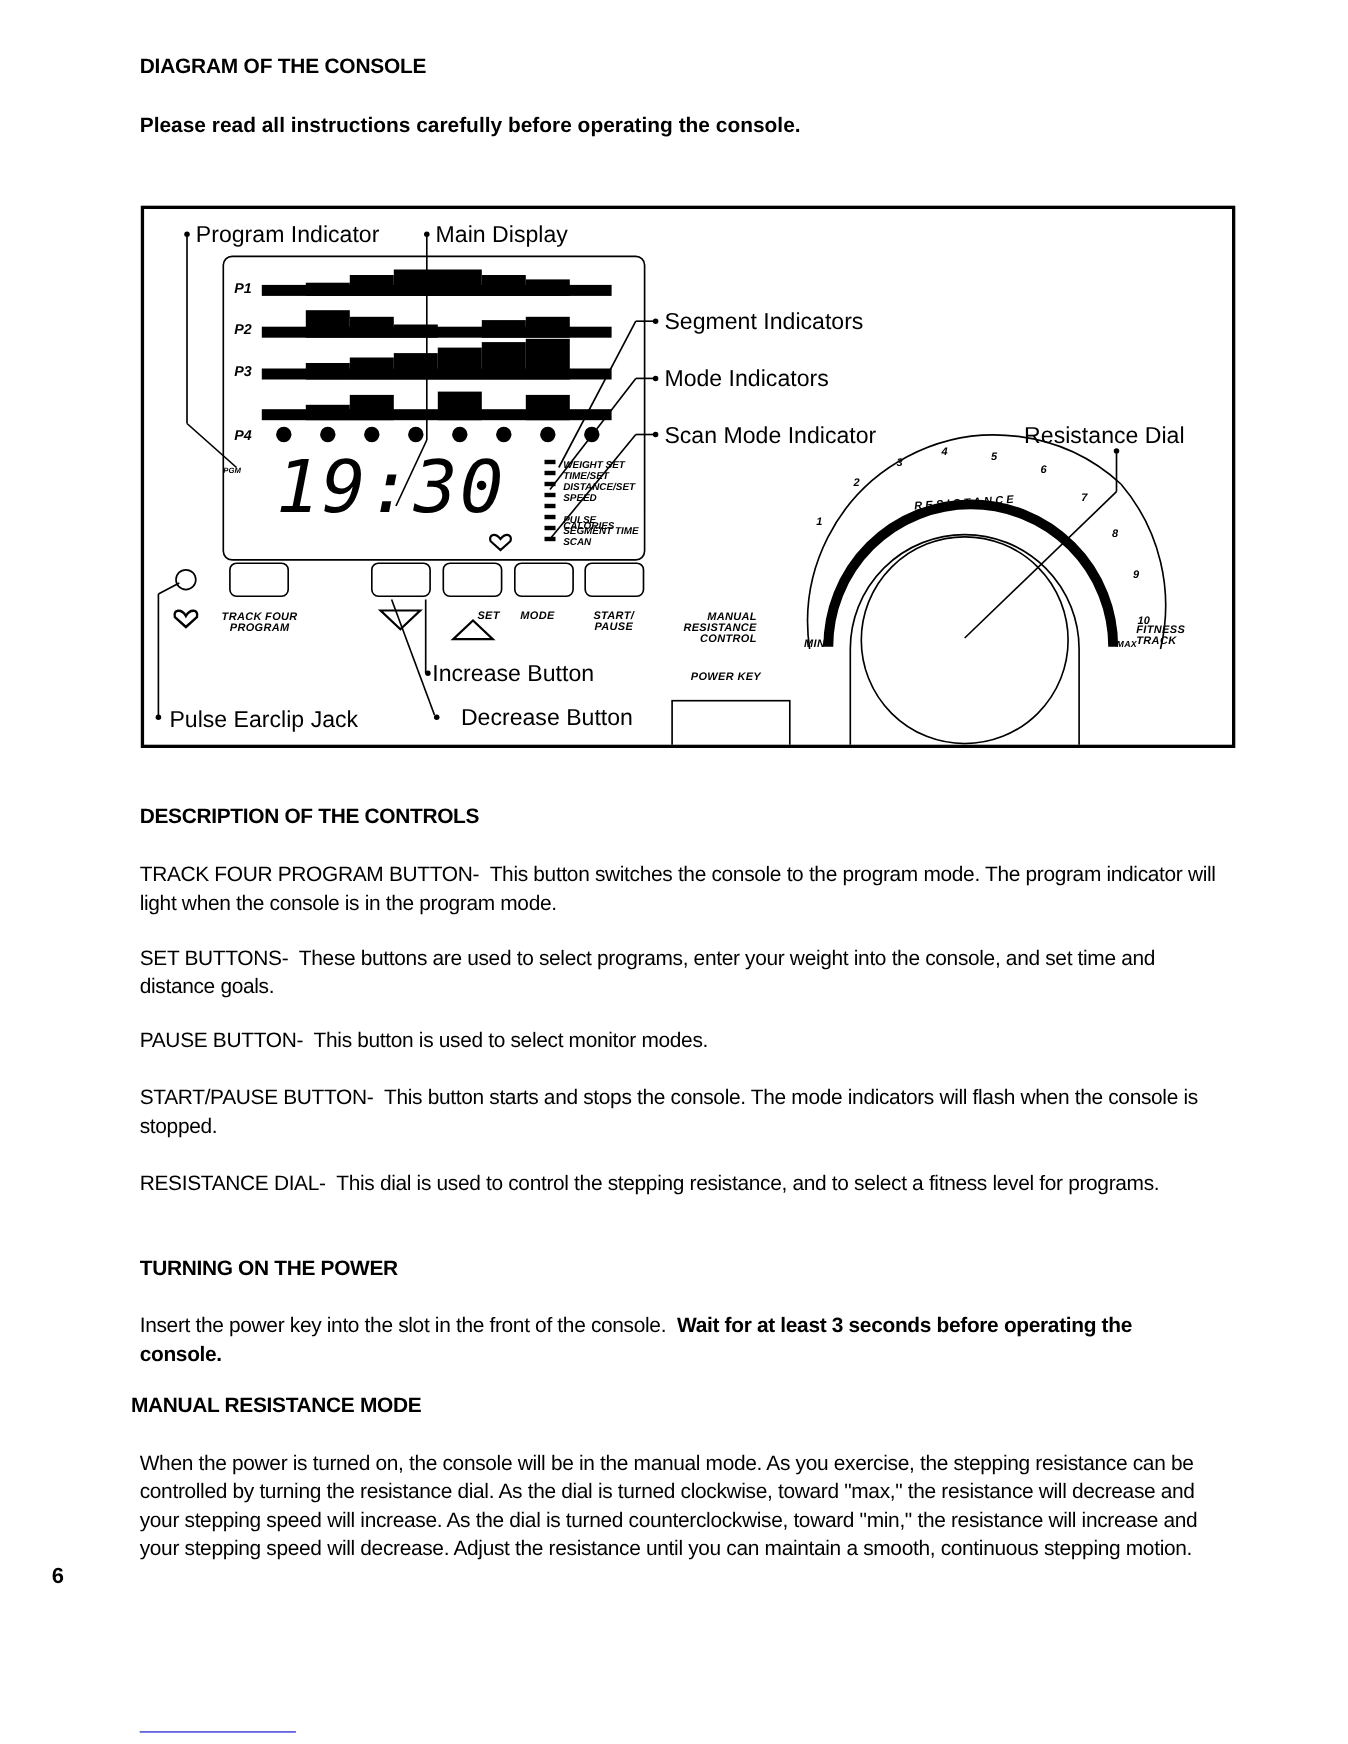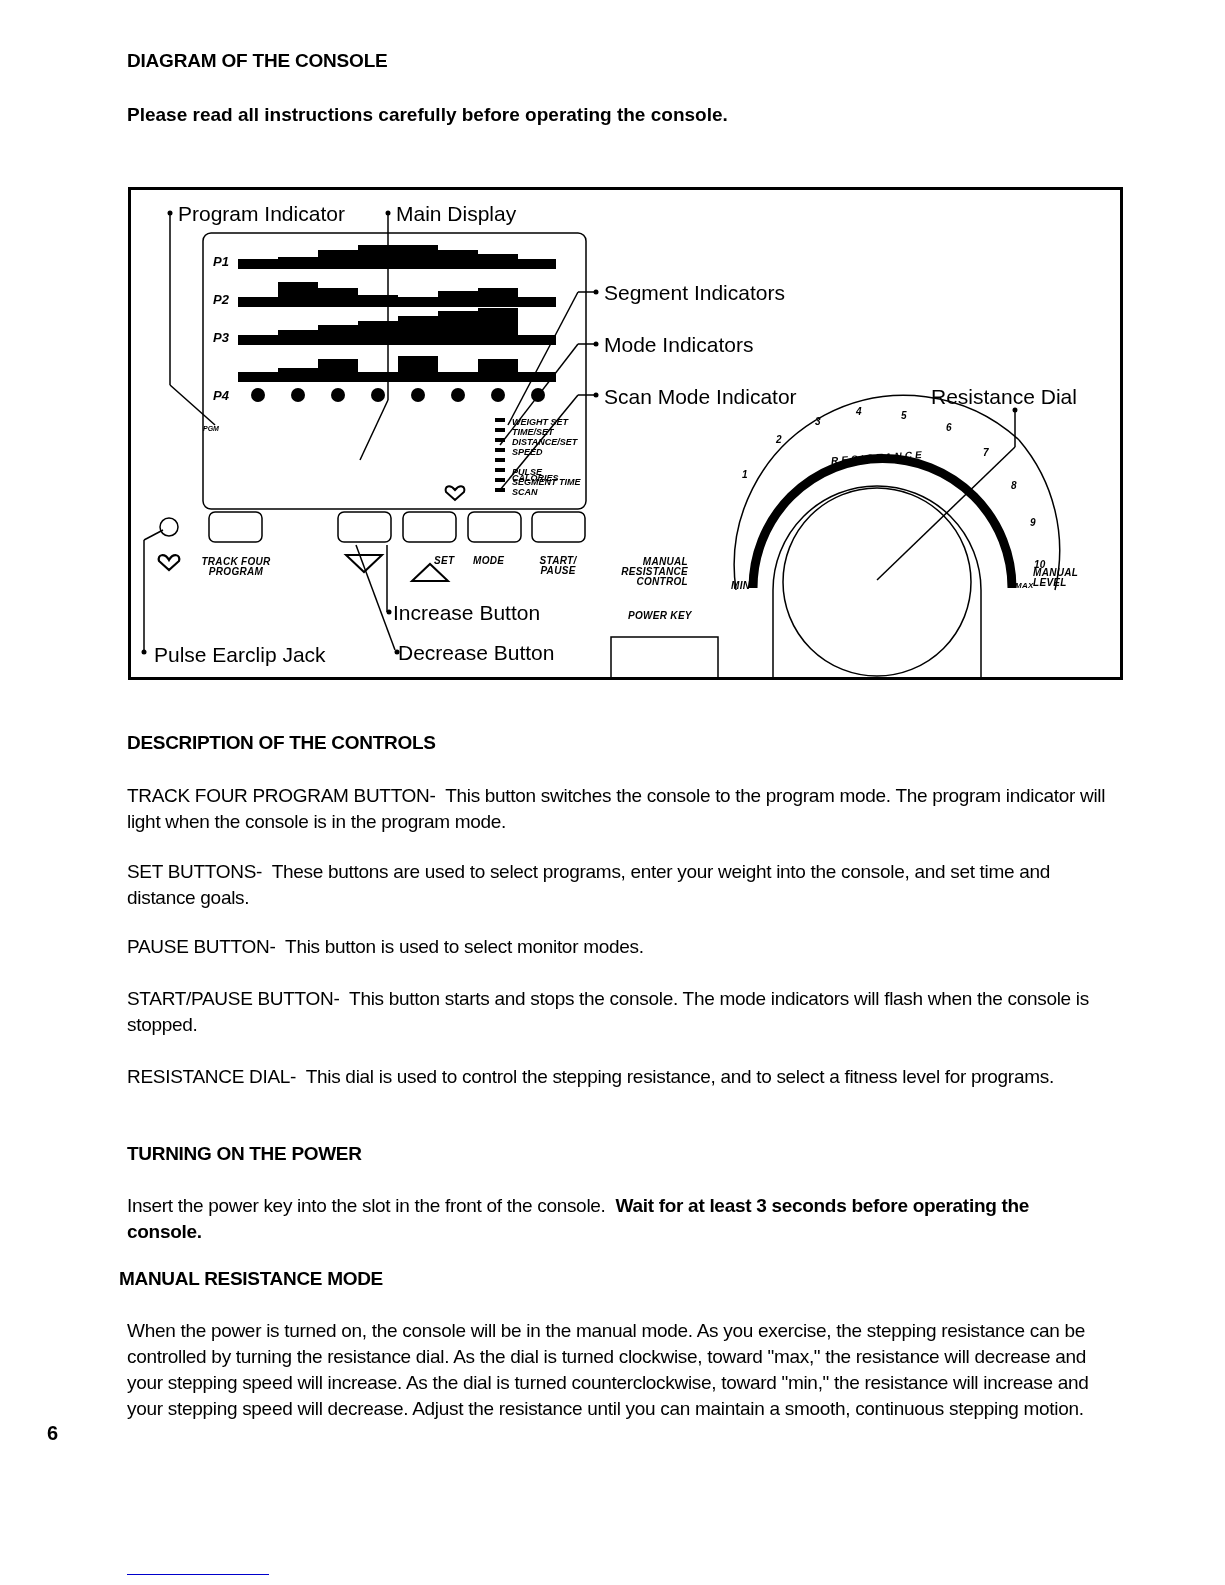--- a/index.html
+++ b/index.html
@@ -140,28 +140,29 @@
     <circle cx="1015" cy="410" r="2.5" fill="#000"></circle>
   </svg>
 
   <div class="abs callout" style="left:47px; top:12px;">Program Indicator</div>
   <div class="abs callout" style="left:265px; top:12px;">Main Display</div>
   <div class="abs callout" style="left:473px; top:91px;">Segment Indicators</div>
   <div class="abs callout" style="left:473px; top:143px;">Mode Indicators</div>
   <div class="abs callout" style="left:473px; top:195px;">Scan Mode Indicator</div>
   <div class="abs callout" style="left:800px; top:195px;">Resistance Dial</div>
   <div class="abs callout" style="left:262px; top:411px;">Increase Button</div>
-  <div class="abs callout" style="left:267px; top:451px;">Decrease Button</div>
+  <div class="abs callout" style="left:288px; top:451px;">Decrease Button</div>
   <div class="abs callout" style="left:23px; top:453px;">Pulse Earclip Jack</div>
 
   <div class="abs" style="left:82px; top:64px; font-weight:bold; font-style:italic; font-size:13px;">P1</div>
   <div class="abs" style="left:82px; top:102px; font-weight:bold; font-style:italic; font-size:13px;">P2</div>
   <div class="abs" style="left:82px; top:140px; font-weight:bold; font-style:italic; font-size:13px;">P3</div>
   <div class="abs" style="left:82px; top:177px; font-weight:bold; font-style:italic; font-size:13px;margin-top:21px;">P4</div>
   <div class="abs" style="left:72px; top:235px; font-weight:bold; font-style:italic; font-size:7px;">PGM</div>
+  <div class="abs" style="left:120px; top:218px; font-family:'DejaVu Sans Mono', monospace; font-style:italic; font-size:66px; line-height:70px; letter-spacing:2px; font-weight:normal;">19:30</div>
 
   <div class="abs mode-label" style="left:381px; top:228px;">WEIGHT SET</div>
   <div class="abs mode-label" style="left:381px; top:238px;">TIME/SET</div>
   <div class="abs mode-label" style="left:381px; top:248px;">DISTANCE/SET</div>
   <div class="abs mode-label" style="left:381px; top:258px;">SPEED</div>
   <div class="abs mode-label" style="left:381px; top:284px;">CALORIES</div>
   <div class="abs mode-label" style="left:381px; top:278px;">PULSE</div>
   <div class="abs mode-label" style="left:381px; top:288px;">SEGMENT TIME</div>
   <div class="abs mode-label" style="left:381px; top:298px;">SCAN</div>
 
@@ -172,21 +173,21 @@
   <div class="abs" style="left:401px; top:322px; width:53px; height:30px;"></div>
 
   <div class="abs small-bold-italic" style="left:60px; top:367px; width:90px;">TRACK FOUR PROGRAM</div>
   <div class="abs small-bold-italic" style="left:255px; top:366px;padding-left:48px;">SET</div>
   <div class="abs small-bold-italic" style="left:342px; top:366px;">MODE</div>
   <div class="abs small-bold-italic" style="left:402px; top:366px; width:50px;">START/ PAUSE</div>
 
   <div class="abs small-bold-italic" style="left:487px; top:367px; width:70px; text-align:right;">MANUAL RESISTANCE CONTROL</div>
   <div class="abs small-bold-italic" style="left:600px; top:391px; font-size:10px;">MIN</div>
   <div class="abs small-bold-italic" style="left:884px; top:391px; font-size:8px;">MAX</div>
-  <div class="abs small-bold-italic" style="left:902px; top:378px; width:50px; text-align:left;">MANUAL LEVEL</div>
+  <div class="abs small-bold-italic" style="left:902px; top:378px; width:50px; text-align:left;">FITNESS TRACK</div>
   <div class="abs small-bold-italic" style="left:700px; top:263px; font-size:10px; letter-spacing:3px; transform:rotate(-4deg);">RESISTANCE</div>
   <div class="abs small-bold-italic" style="left:497px; top:421px;">POWER KEY</div>
 
   <div class="abs small-bold-italic" style="left:611px; top:280px;">1</div>
   <div class="abs small-bold-italic" style="left:645px; top:245px;">2</div>
   <div class="abs small-bold-italic" style="left:684px; top:227px;">3</div>
   <div class="abs small-bold-italic" style="left:725px; top:217px;">4</div>
   <div class="abs small-bold-italic" style="left:770px; top:221px;">5</div>
   <div class="abs small-bold-italic" style="left:815px; top:233px;">6</div>
   <div class="abs small-bold-italic" style="left:852px; top:258px;">7</div>

